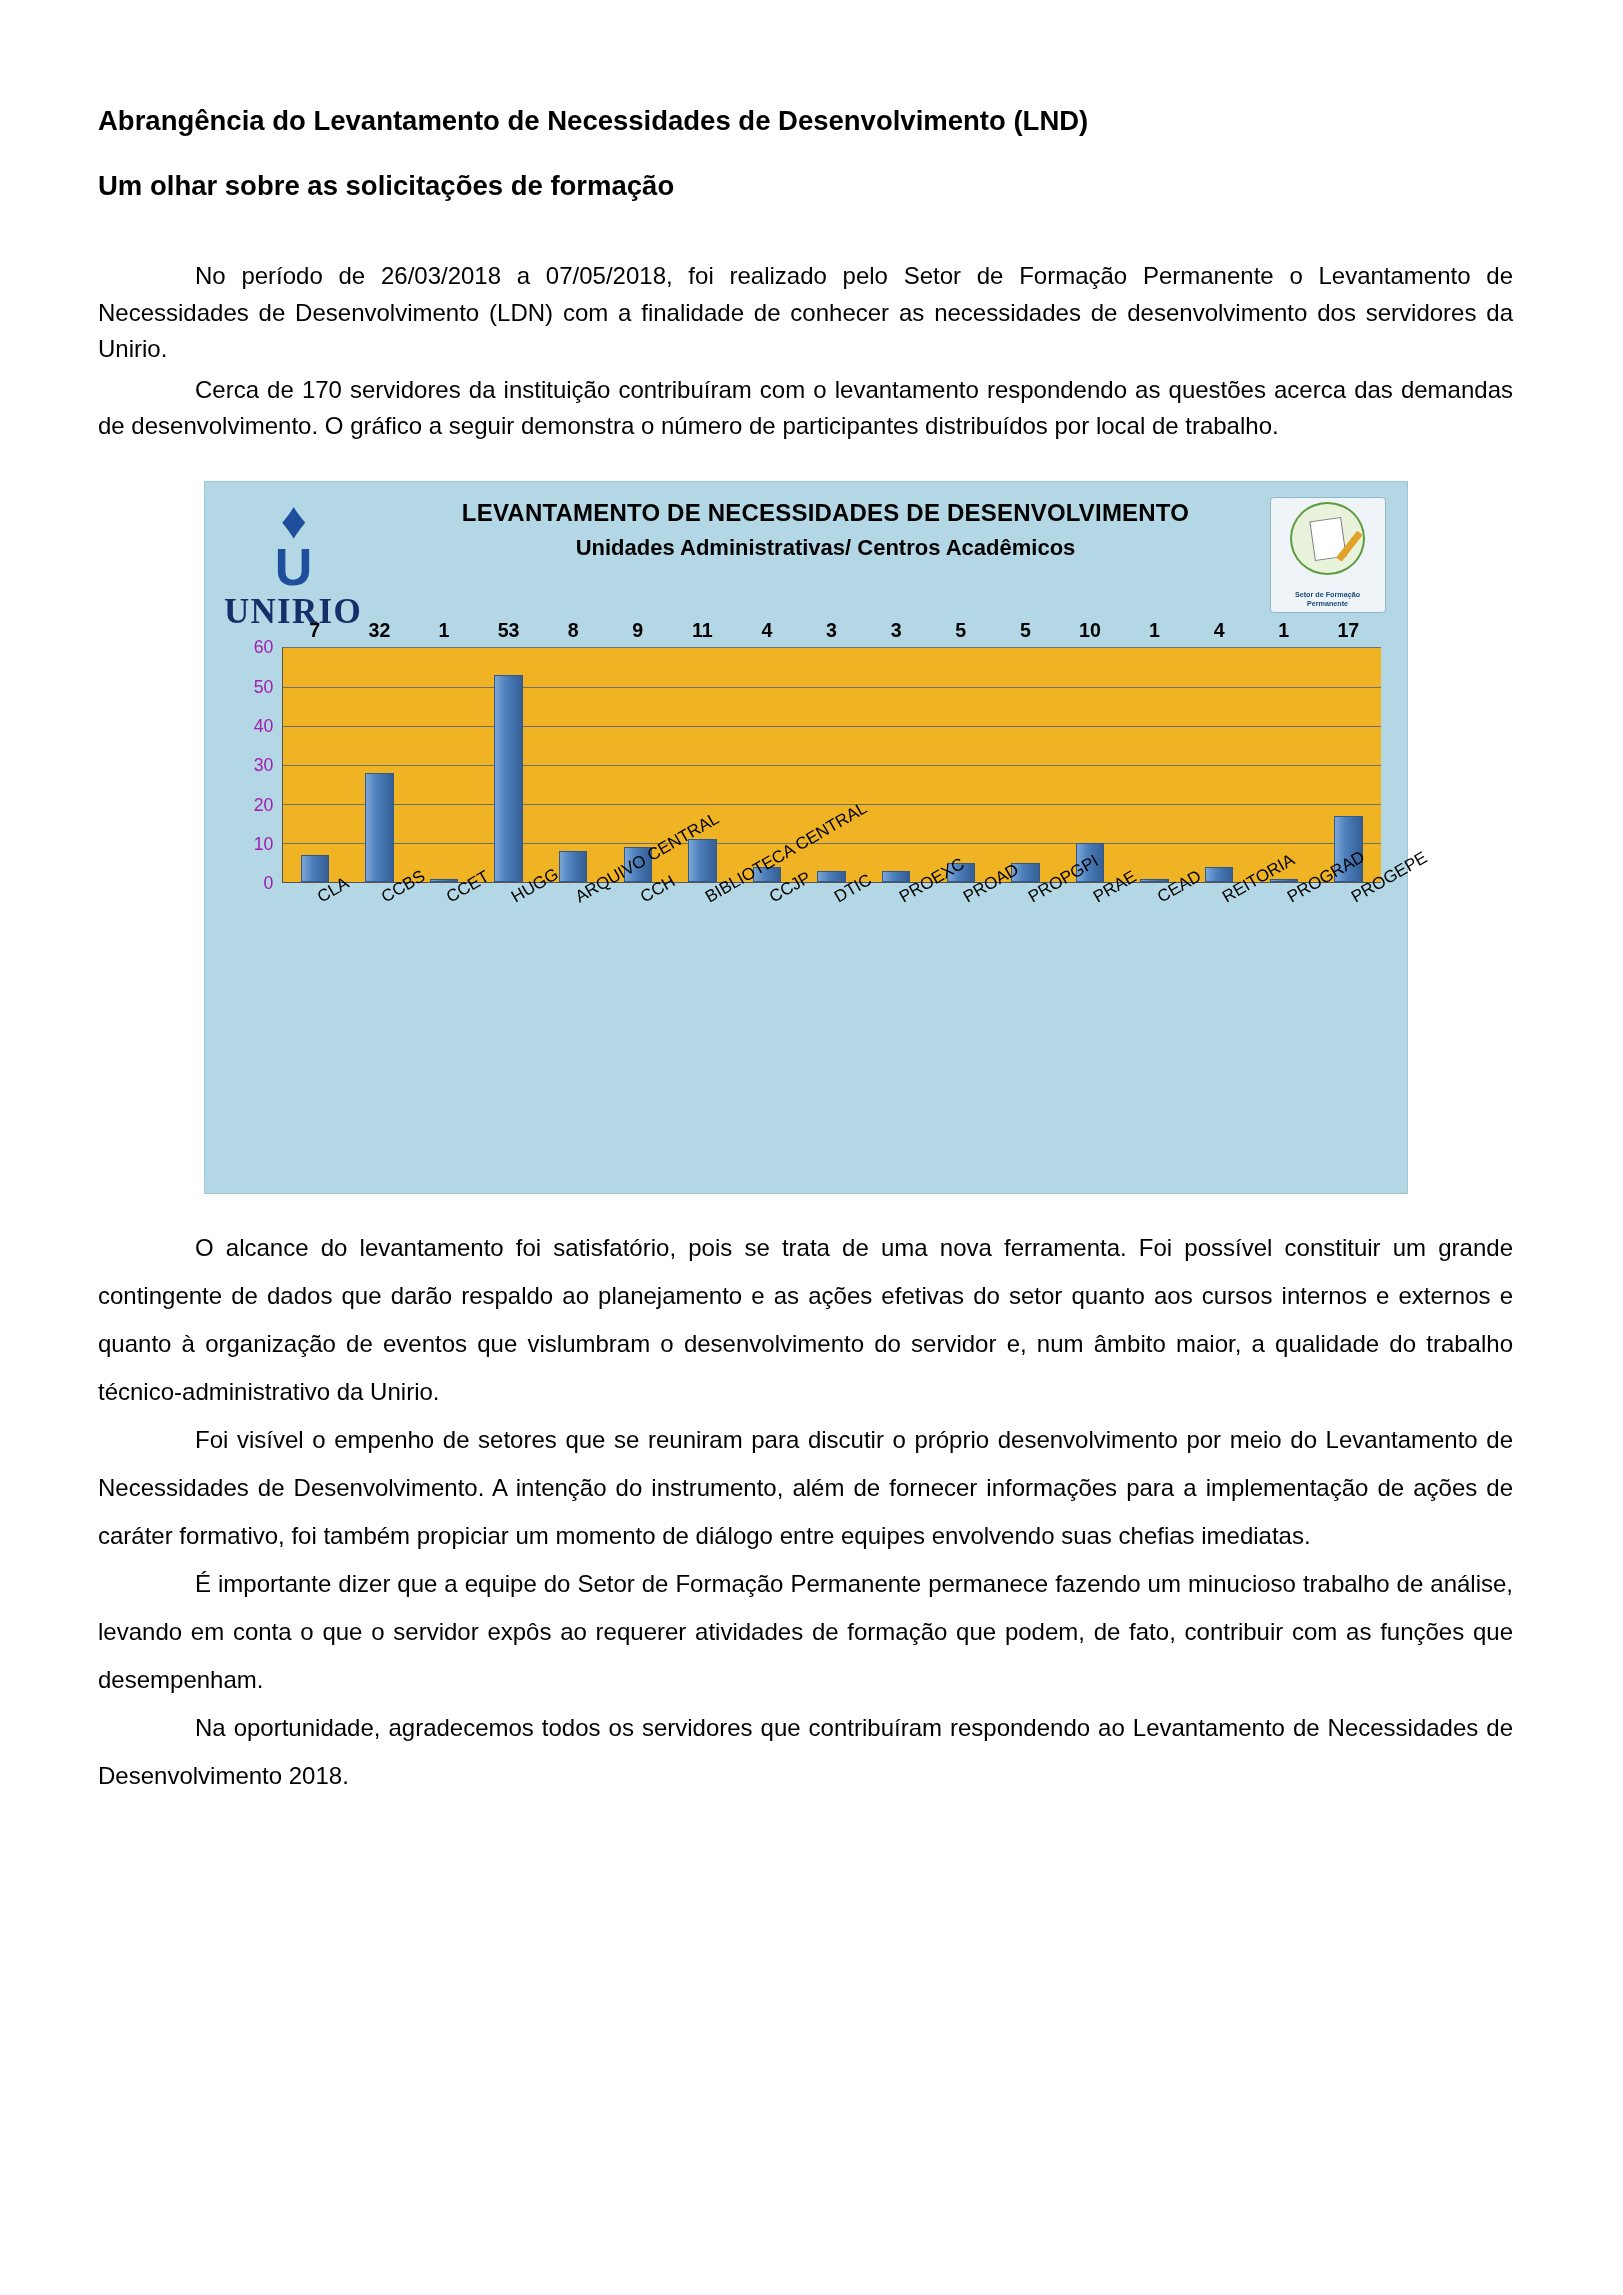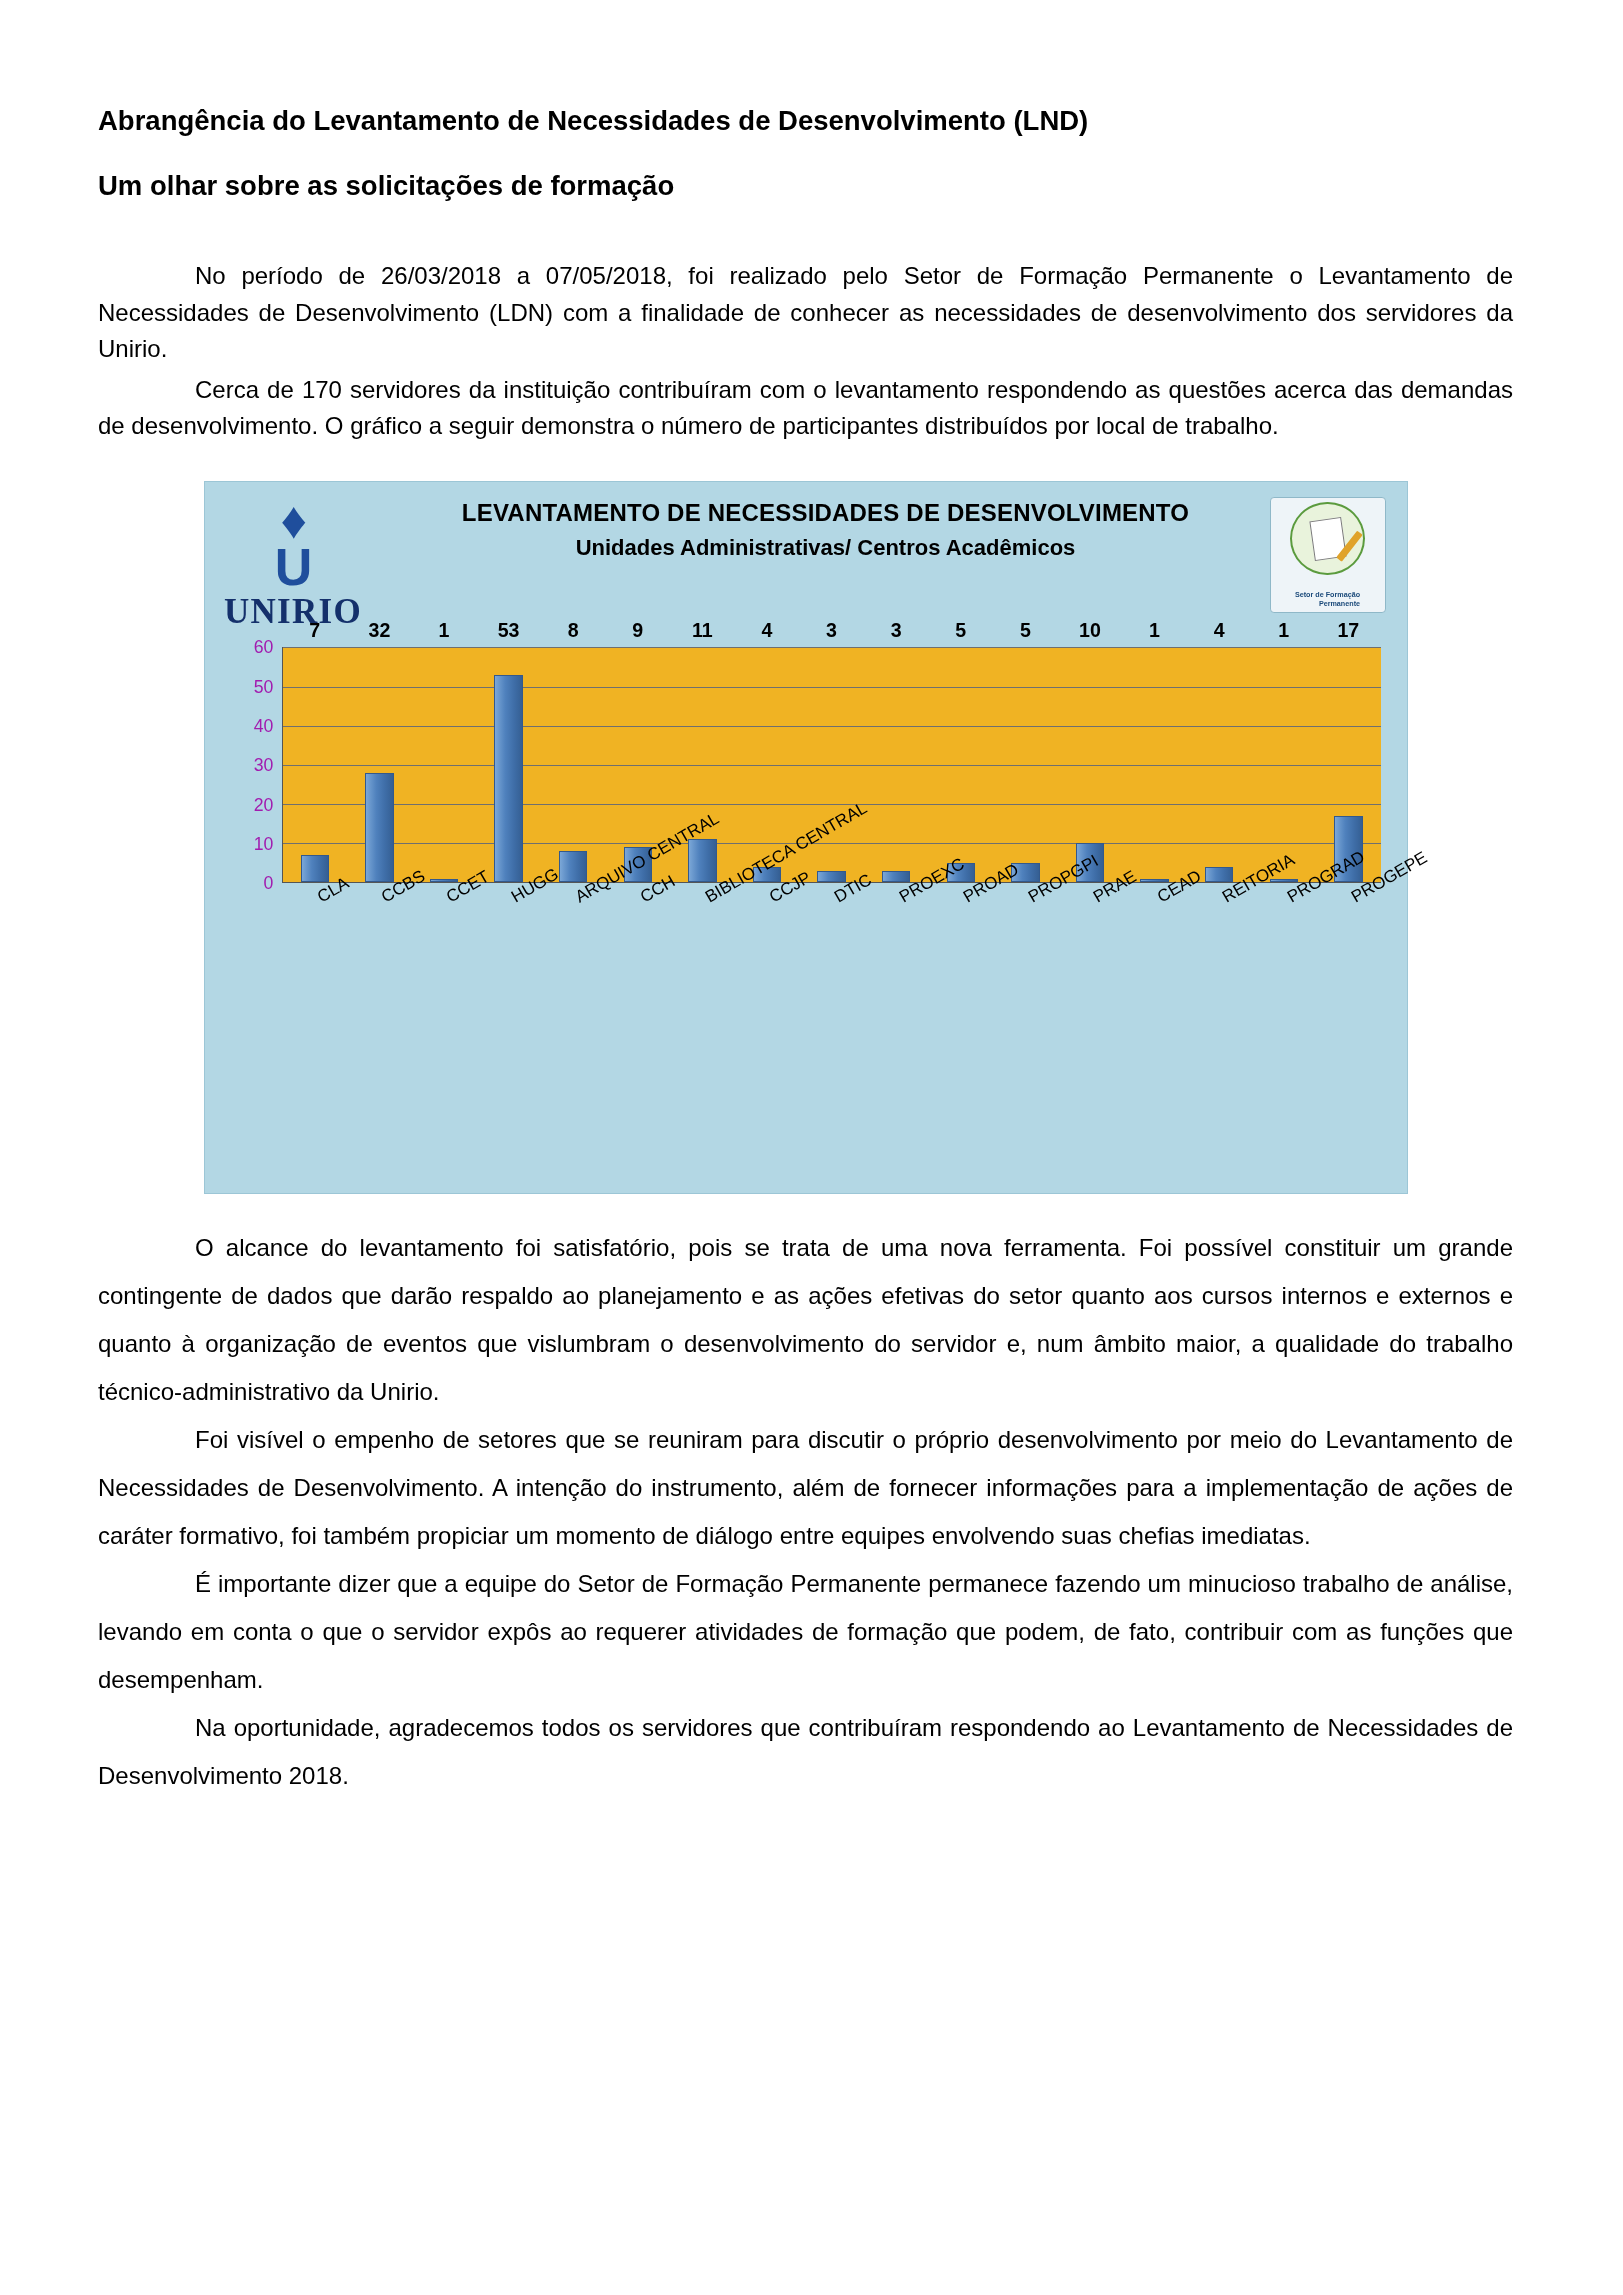--- a/index.html
+++ b/index.html
@@ -155,21 +155,21 @@
     width: 6.5px;
     height: 34px;
     background: #e0a32a;
     transform: rotate(38deg);
     border-radius: 1.3px;
   }
   .seal-cap {
     font-size: 7.2px;
     font-weight: bold;
     color: #1b4a7a;
-    text-align: right;
+    text-align: center;
     line-height: 1.15;
     margin-top: 16px;
   }
 
   
   .plot-wrap {
     position: relative;
     height: 236px;
     margin: 0 26px 0 77px;
   }

